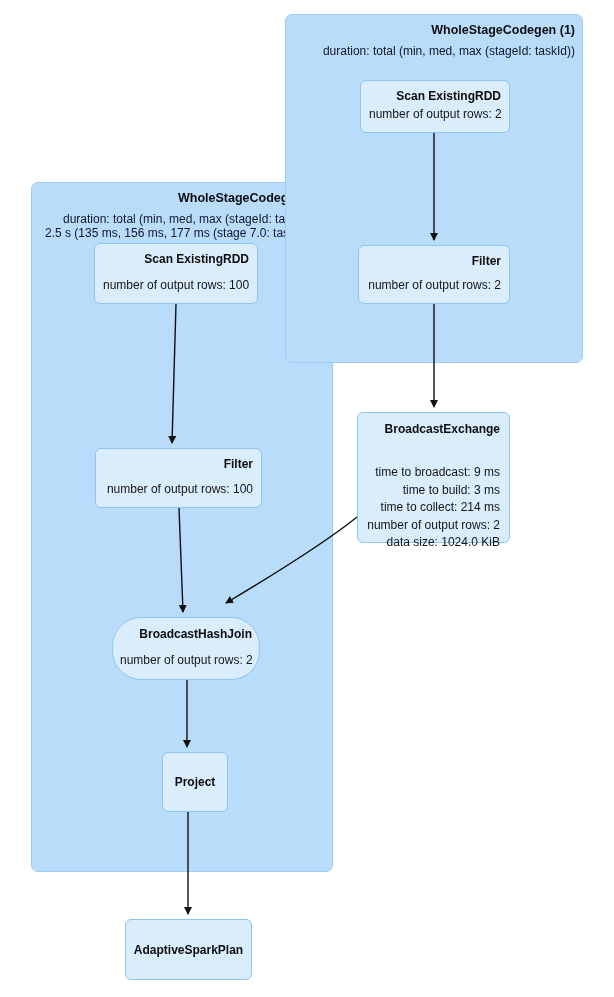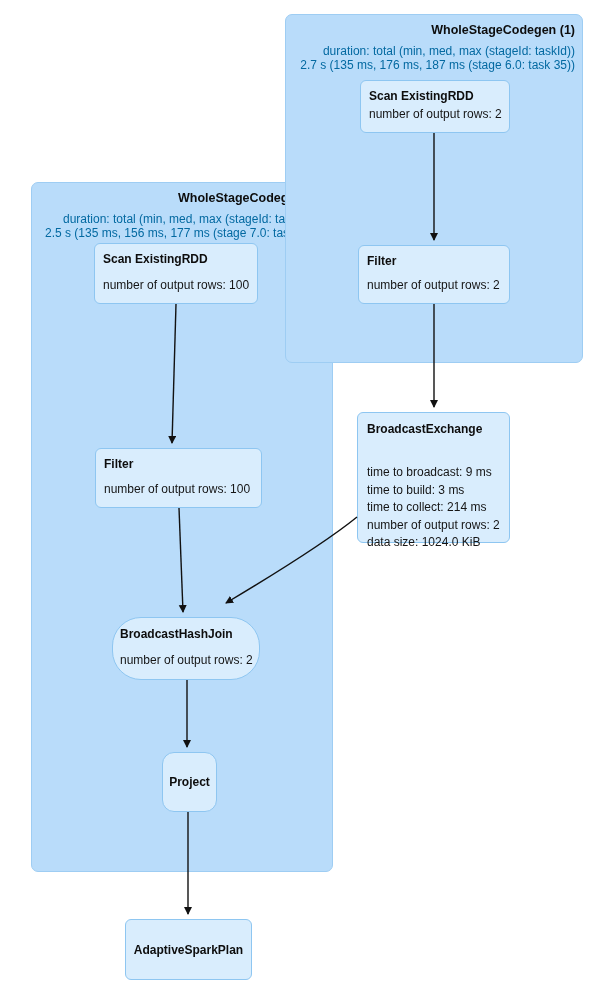--- a/index.html
+++ b/index.html
@@ -8,26 +8,26 @@
     font-family:"Liberation Sans","DejaVu Sans",sans-serif;color:#111111;
   }
   .cluster{
     position:absolute;background:#b9dcfa;border:1px solid #9ecdf3;border-radius:7px;
     box-sizing:border-box;
   }
   .cluster-title{
     position:absolute;font-weight:bold;font-size:12.5px;white-space:nowrap;color:#0d0d0d;
   }
   .cluster-duration{
-    position:absolute;font-size:12px;white-space:nowrap;color:#0369a1;
+    position:absolute;font-size:12px;white-space:nowrap;color:#0f172a;
   }
   .node{
     position:absolute;background:#d9edfd;border:1px solid #8ec6f1;border-radius:6px;
     box-sizing:border-box;display:flex;flex-direction:column;justify-content:space-between;
-    padding:8px 8px;z-index:2;
+    padding:8px 8px;z-index:2;text-align:right;
   }
   .node-title{font-weight:bold;font-size:12px;white-space:nowrap;color:#0d0d0d;}
   .node-metrics{font-size:12px;line-height:17.6px;white-space:nowrap;color:#151515;}
   .node.center{justify-content:center;align-items:center;text-align:center;}
   .ta-right{text-align:right;}
   #edges{position:absolute;left:0;top:0;width:614px;height:997px;z-index:3;pointer-events:none;}
 </style>
 </head>
 <body>
 
@@ -35,21 +35,20 @@
 
   <div class="cluster" style="left:31px;top:182px;width:302px;height:690px;z-index:1;">
     <div class="cluster-title" style="left:146px;top:8px;">WholeStageCodegen (2)</div>
     <div class="cluster-duration" style="left:31px;top:29px;">duration: total (min, med, max (stageId: taskId))</div>
     <div class="cluster-duration" style="left:13px;top:43px;">2.5 s (135 ms, 156 ms, 177 ms (stage 7.0: task 36))</div>
   </div>
 
   <div class="cluster" style="left:285px;top:14px;width:298px;height:349px;z-index:2;padding-left:48px;">
     <div class="cluster-title ta-right" style="right:7px;top:8px;">WholeStageCodegen (1)</div>
     <div class="cluster-duration ta-right" style="right:7px;top:29px;">duration: total (min, med, max (stageId: taskId))</div>
-    <div class="cluster-duration ta-right" style="right:7px;top:43px;">2.7 s (135 ms, 176 ms, 187 ms (stage 6.0: task 35))</div>
   </div>
 
   <div class="node" style="left:360px;top:80px;width:150px;height:53px;">
     <div class="node-title">Scan ExistingRDD</div>
     <div class="node-metrics">
       <div>number of output rows: 2</div>
     </div>
   </div>
 
   <div class="node" style="left:358px;top:245px;width:152px;height:59px;">
@@ -73,21 +72,21 @@
     </div>
   </div>
 
   <div class="node" style="left:112px;top:617px;width:148px;height:63px;padding:9px 7px;border-radius:29px;">
     <div class="node-title">BroadcastHashJoin</div>
     <div class="node-metrics">
       <div>number of output rows: 2</div>
     </div>
   </div>
 
-  <div class="node center" style="left:162px;top:752px;width:55px;height:60px;border-radius:12px;">
+  <div class="node center" style="left:162px;top:752px;width:66px;height:60px;">
     <div class="node-title">Project</div>
   </div>
 
   <div class="node" style="left:357px;top:412px;width:153px;height:131px;padding:9px 9px;gap:28px;">
     <div class="node-title">BroadcastExchange</div>
     <div class="node-metrics">
       <div>time to broadcast: 9 ms</div>
       <div>time to build: 3 ms</div>
       <div>time to collect: 214 ms</div>
       <div>number of output rows: 2</div>

